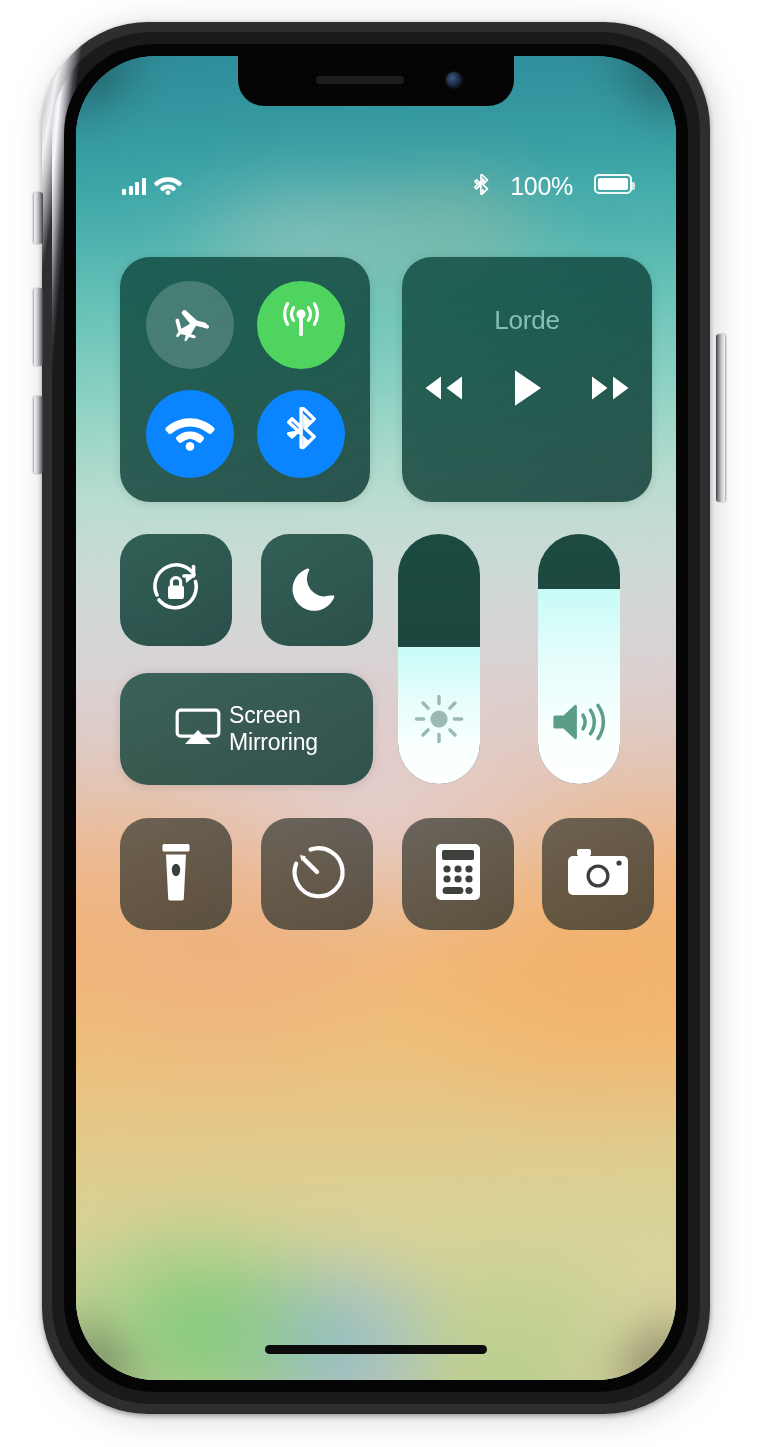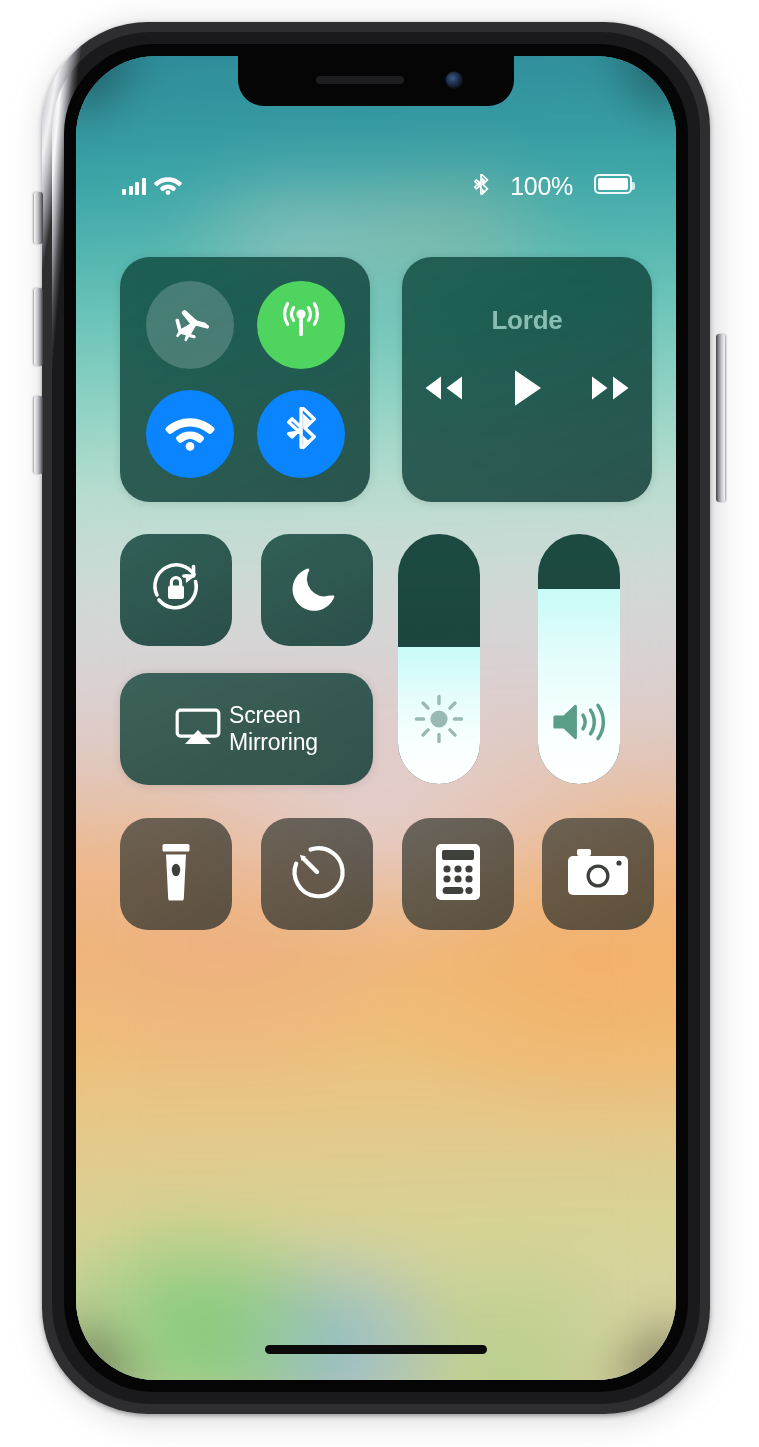--- a/index.html
+++ b/index.html
@@ -252,21 +252,21 @@
     color: #ffffff;
     font-size: 30px;
     font-weight: 400;
     letter-spacing: -0.4px;
     line-height: 1.12;
     text-align: center;
   }
   .media-artist {
     color: rgba(150,205,190,0.88);
     font-size: 26px;
-    font-weight: 700;
+    font-weight: 400;
     letter-spacing: -0.2px;
     line-height: 1.2;
     margin-top: 2px;
     text-align: center;
   }
   .media-controls {
     margin-top: 32px;
     display: flex; align-items: center; gap: 44px;
   }
   .media-btn { cursor: pointer; display:flex; align-items:center; }

